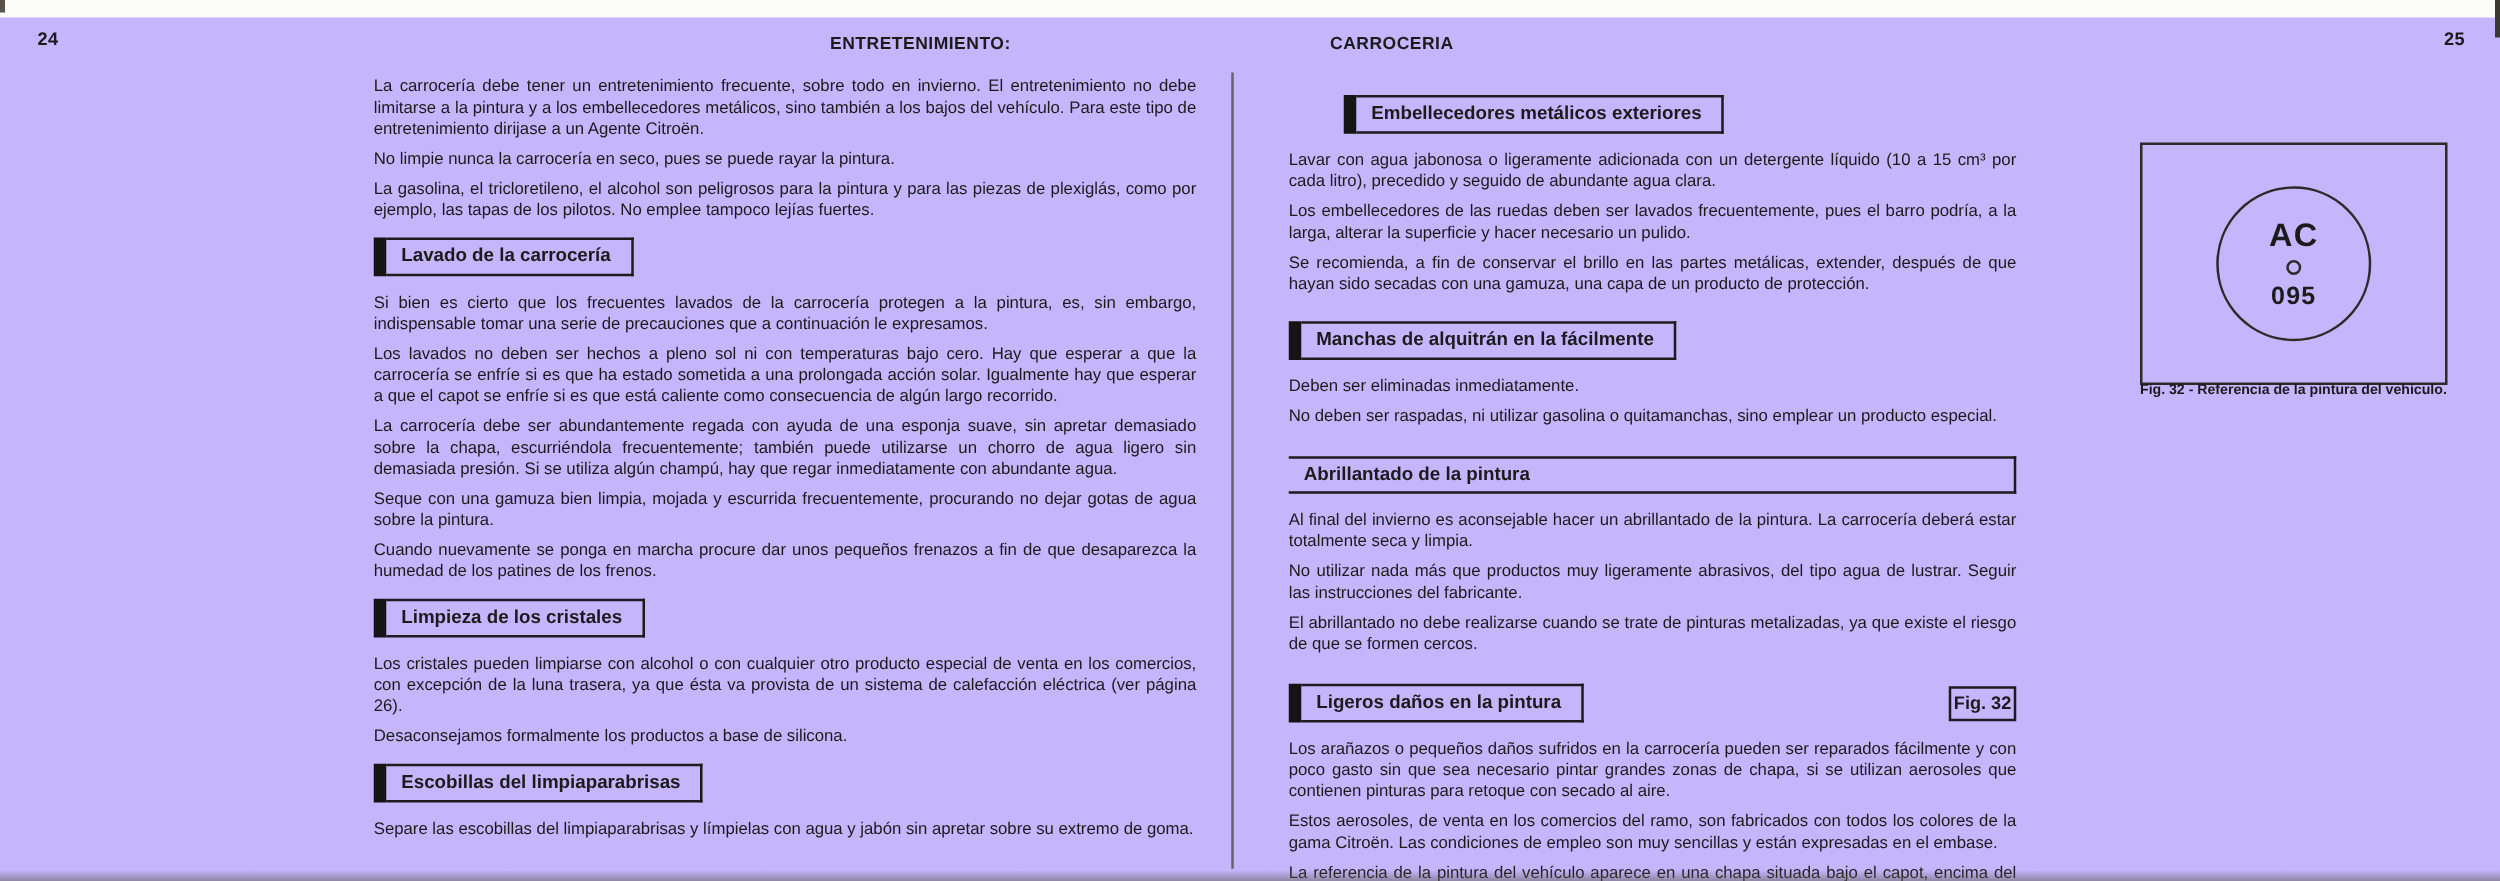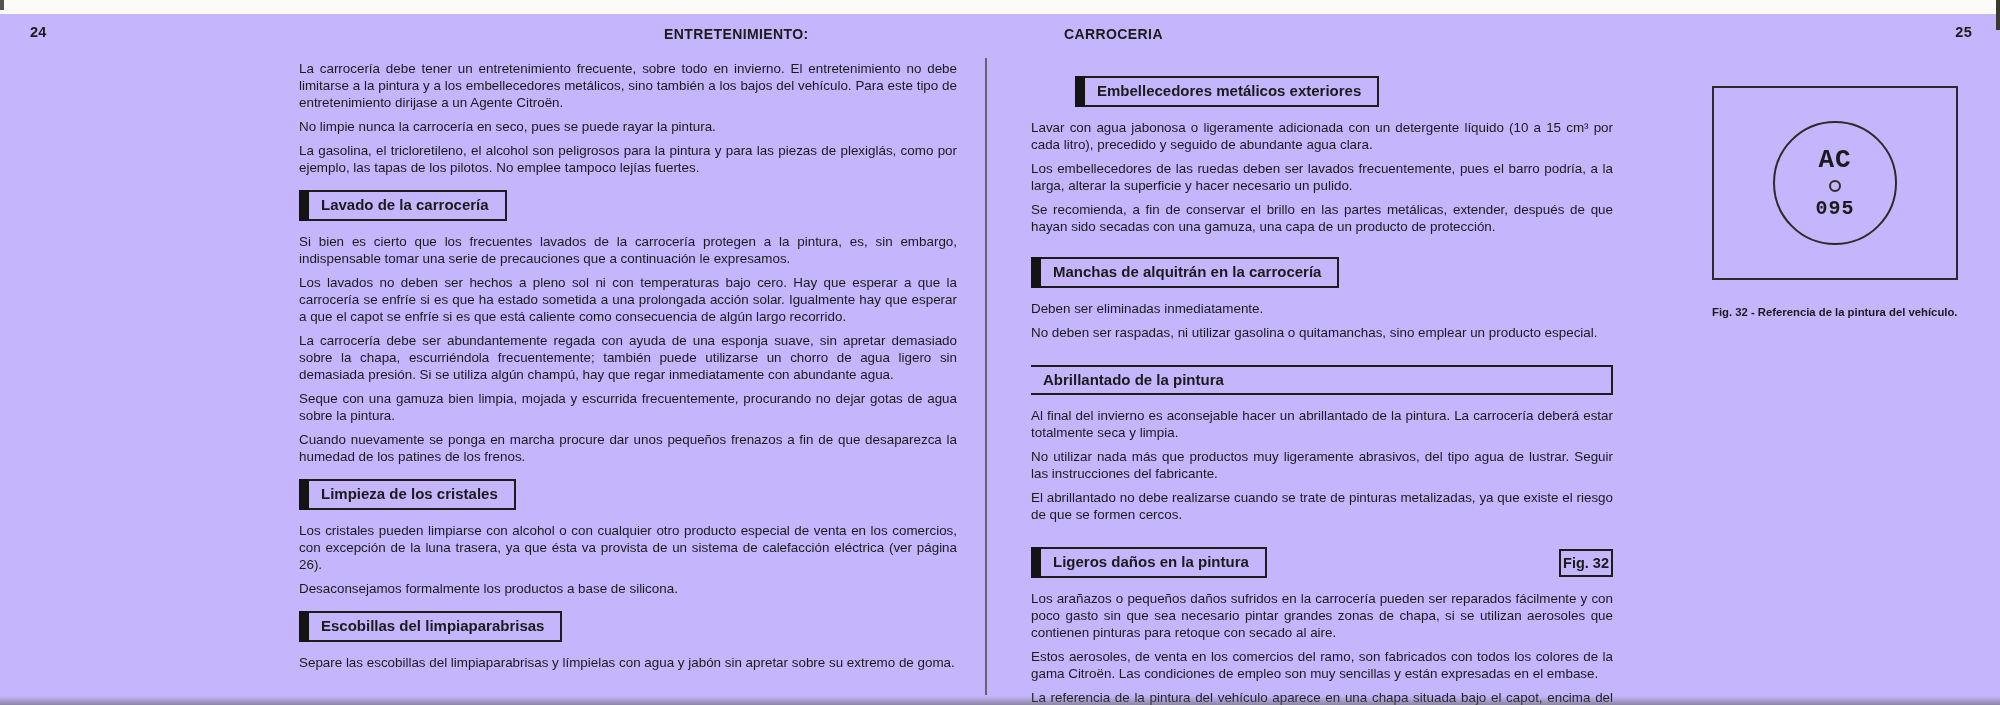--- a/index.html
+++ b/index.html
@@ -50,23 +50,23 @@
     text-align:left;white-space:nowrap;
   }
   .header-row{display:flex;justify-content:space-between;align-items:center;margin:14px 0 12px 0;}
   .header-row .section-header{margin:0;}
   .fig-badge{
     border:2.5px solid #1c1c1c;padding:3px 2px;font-weight:bold;font-size:14.5px;
     white-space:nowrap;flex:0 0 auto;
   }
 
   .figure-frame{
-    position:absolute;left:1712px;top:86px;width:246px;height:194px;
+    position:absolute;left:1712px;top:114px;width:246px;height:194px;
     border:2.5px solid #2b2b28;box-sizing:border-box;
-    display:flex;align-items:center;justify-content:center;font-family:Liberation Mono, monospace;
+    display:flex;align-items:center;justify-content:center;
   }
   .plate-circle{
     width:120px;height:120px;border-radius:50%;border:2px solid #2b2b28;
     display:flex;flex-direction:column;align-items:center;justify-content:center;
   }
   .plate-top{font-size:26px;font-weight:bold;letter-spacing:1px;line-height:1;}
   .plate-hole{width:12px;height:12px;border-radius:50%;border:2.5px solid #2b2b28;margin:7px 0;box-sizing:border-box;}
   .plate-code{font-size:20px;font-weight:bold;letter-spacing:1px;line-height:1;}
   .figure-caption{
     position:absolute;left:1712px;top:306px;width:280px;
@@ -122,21 +122,21 @@
     <div class="section-header" style="margin-top:16px;margin-left:44px;">
       <div class="bar"></div>
       <div class="box">Embellecedores metálicos exteriores</div>
     </div>
     <p>Lavar con agua jabonosa o ligeramente adicionada con un detergente líquido (10 a 15 cm³ por cada litro), precedido y seguido de abundante agua clara.</p>
     <p>Los embellecedores de las ruedas deben ser lavados frecuentemente, pues el barro podría, a la larga, alterar la superficie y hacer necesario un pulido.</p>
     <p>Se recomienda, a fin de conservar el brillo en las partes metálicas, extender, después de que hayan sido secadas con una gamuza, una capa de un producto de protección.</p>
 
     <div class="section-header" style="margin-top:22px;">
       <div class="bar"></div>
-      <div class="box">Manchas de alquitrán en la carrocería</div>
+      <div class="box">Manchas de alquitrán en la fácilmente</div>
     </div>
     <p>Deben ser eliminadas inmediatamente.</p>
     <p>No deben ser raspadas, ni utilizar gasolina o quitamanchas, sino emplear un producto especial.</p>
 
     <div class="section-header" style="margin-top:24px;flex-direction:column;">
       <div class="bar"></div>
       <div class="box">Abrillantado de la pintura</div>
     </div>
     <p>Al final del invierno es aconsejable hacer un abrillantado de la pintura. La carrocería deberá estar totalmente seca y limpia.</p>
     <p>No utilizar nada más que productos muy ligeramente abrasivos, del tipo agua de lustrar. Seguir las instrucciones del fabricante.</p>

